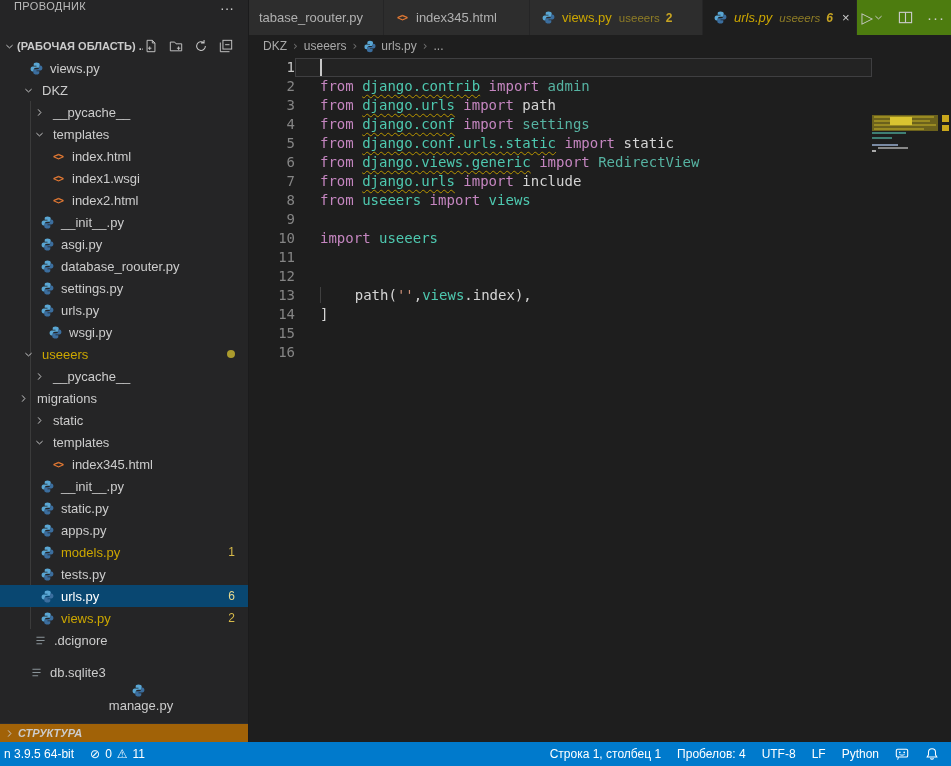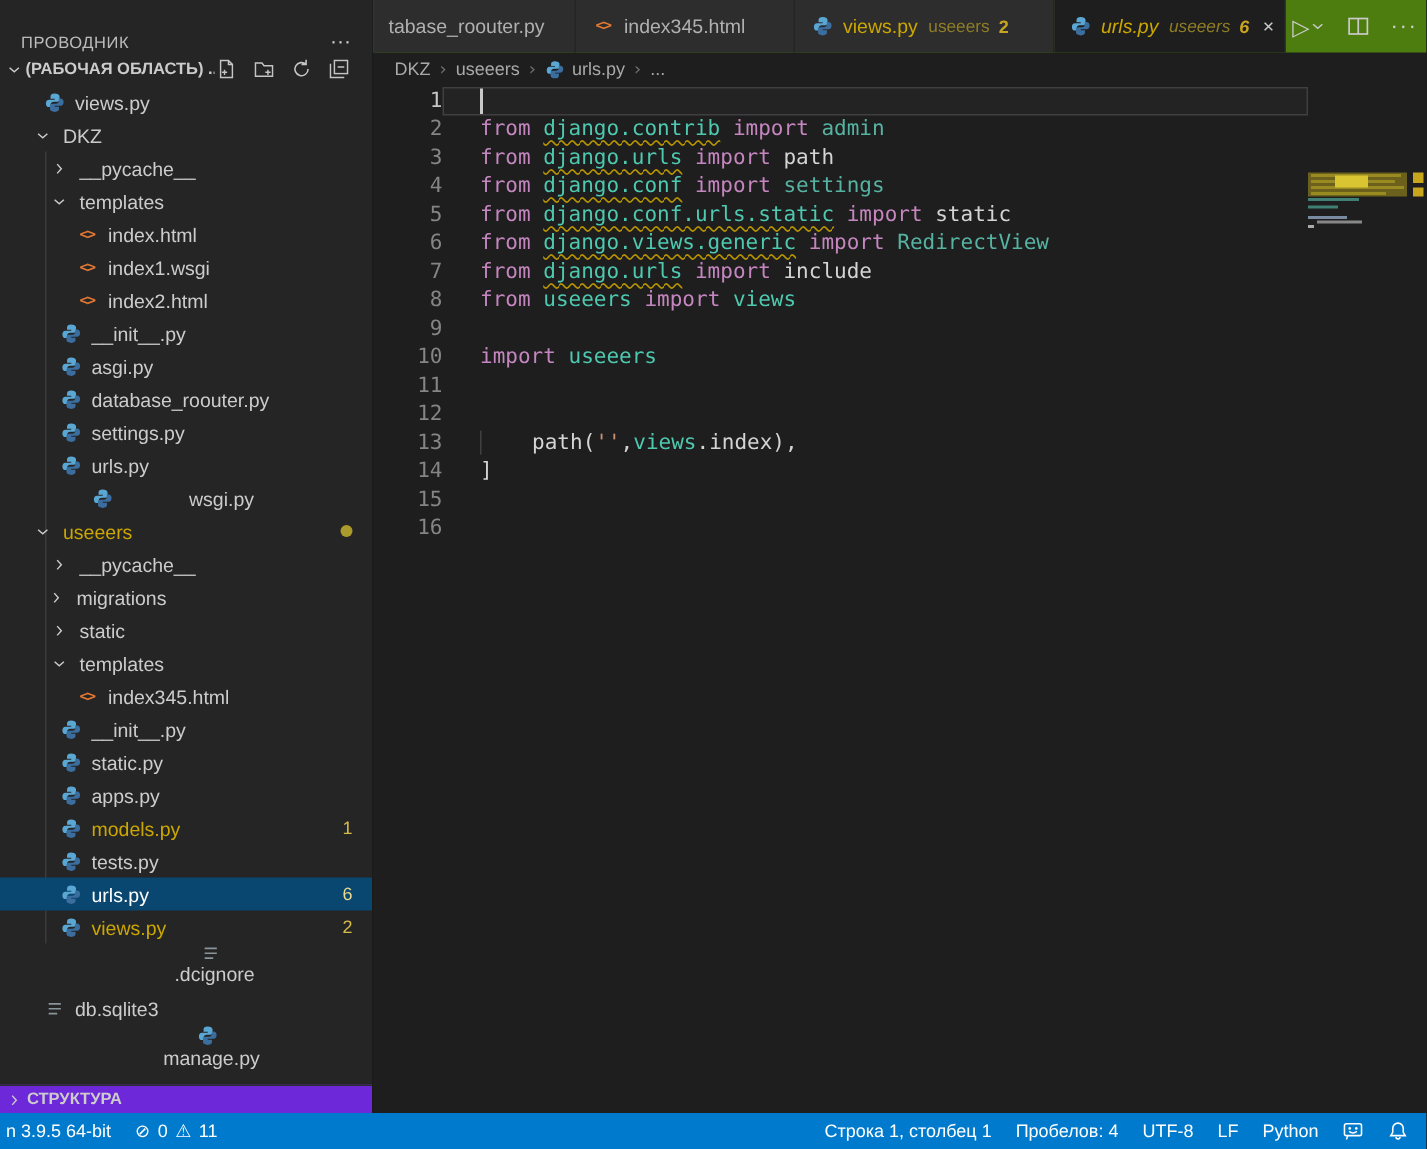--- a/index.html
+++ b/index.html
@@ -7,39 +7,39 @@
   body {
     width:951px; height:766px; overflow:hidden; position:relative;
     background:#1e1e1e; color:#cccccc;
     font-family:"Liberation Sans", sans-serif; font-size:13px;
     -webkit-font-smoothing:antialiased;
   }
   .icn svg { display:block; }
 
   
   #sidebar { position:absolute; left:0; top:0; width:249px; bottom:24px; background:#252526; overflow:hidden; border-right:1px solid #1b1b1c; }
-  #explorer-title-row { height:35px; display:flex; align-items:flex-end; padding:0 14px; }
+  #explorer-title-row { height:35px; display:flex; align-items:flex-start; padding:0 14px; }
   #explorer-title { font-size:11px; color:#bbbbbb; letter-spacing:.4px; }
   #explorer-more { margin-left:auto; color:#cccccc; font-size:14px; cursor:pointer; }
   #section-header { height:22px; display:flex; align-items:center; padding:0 4px 0 4px; font-size:11px; font-weight:bold; color:#cccccc; }
   #section-label { margin-left:2px; white-space:nowrap; overflow:hidden; }
   #section-actions { margin-left:auto; display:flex; gap:9px; padding-right:10px; }
   #section-actions .abtn { width:16px; height:16px; display:flex; align-items:center; justify-content:center; cursor:pointer; }
   #tree { position:absolute; top:57px; left:0; right:0; }
   .guide { position:absolute; width:1px; background:#3b3b3b; left:30px; }
   .row { height:22px; display:flex; align-items:center; position:relative; cursor:pointer; color:#cccccc; }
   .row .lbl { margin-left:6px; white-space:nowrap; }
   .row.warn { color:#cca700; }
   .row.selected { background:#094771; color:#ffffff; }
   .twisty { width:16px; display:flex; justify-content:center; color:#cccccc; }
   .ficon { width:16px; display:flex; justify-content:center; align-items:center; }
   .badge { position:absolute; right:13px; font-size:12px; color:#d7ba4a; }
   .row.selected .badge { color:#e8da8e; }
   .dot { position:absolute; right:13px; width:8px; height:8px; border-radius:50%; background:#ab9b2d; }
-  #outline-row { position:absolute; bottom:0; left:0; right:0; height:19px; border-top:1px solid #2d2d2f; display:flex; align-items:center; font-size:11px; font-weight:bold; color:#cccccc; padding-left:4px; background:#6d28d9; }
+  #outline-row { position:absolute; bottom:0; left:0; right:0; height:19px; border-top:1px solid #2d2d2f; display:flex; align-items:center; font-size:11px; font-weight:bold; color:#cccccc; padding-left:4px; background:#a16207;font-style:italic; }
 
   
   #editor { position:absolute; left:249px; right:0; top:0; bottom:24px; background:#1e1e1e; }
   #tabbar { height:35px; background:#4d7c0f; display:flex; position:relative; }
   .tab { height:35px; display:flex; align-items:center; padding:0 10px; background:#2d2d2d; border-right:1px solid #252526; color:#b0b0b0; cursor:pointer; overflow:hidden; white-space:nowrap; }
   .tab.active { background:#1e1e1e; }
   .tab .tlabel { margin-left:6px; }
   .tab.noicon .tlabel { margin-left:0; }
   .tab .tdesc { margin-left:7px; font-size:11.5px; color:#8f7d26; }
   .tab .tbadge { margin-left:6px; font-size:12px; font-weight:bold; color:#c7a422; }
@@ -215,21 +215,21 @@
       </div>
       <div class="row" style="padding-left: 39px;">
         <span class="ficon icn">
           <svg width="15" height="15" viewBox="0 0 16 16" fill="none">
             <path fill="#5aa7d4" d="M7.9 1.5c-1.9 0-2.9.8-2.9 2v1.6h3v.7H3.9c-1.4 0-2.2 1-2.2 2.7 0 1.6.8 2.6 2.2 2.6h1.2V9.4c0-1.3.9-2.1 2.2-2.1h2.5c1 0 1.6-.7 1.6-1.6V3.5c0-1.2-1.5-2-3.5-2z"></path>
        <path fill="#3b6e9e" d="M8.1 14.5c1.9 0 2.9-.8 2.9-2v-1.6H8v-.7h4.1c1.4 0 2.2-1 2.2-2.7 0-1.6-.8-2.6-2.2-2.6h-1.2v1.7c0 1.3-.9 2.1-2.2 2.1H6.2c-1 0-1.6.7-1.6 1.6v2.2c0 1.2 1.5 2 3.5 2z"></path>
           </svg>
         </span>
         <span class="lbl">urls.py</span>
       </div>
-      <div class="row" style="padding-left: 60px; gap: 44px;">
+      <div class="row" style="padding-left: 47px;">
         <span class="ficon icn">
           <svg width="15" height="15" viewBox="0 0 16 16" fill="none">
             <path fill="#5aa7d4" d="M7.9 1.5c-1.9 0-2.9.8-2.9 2v1.6h3v.7H3.9c-1.4 0-2.2 1-2.2 2.7 0 1.6.8 2.6 2.2 2.6h1.2V9.4c0-1.3.9-2.1 2.2-2.1h2.5c1 0 1.6-.7 1.6-1.6V3.5c0-1.2-1.5-2-3.5-2z"></path>
        <path fill="#3b6e9e" d="M8.1 14.5c1.9 0 2.9-.8 2.9-2v-1.6H8v-.7h4.1c1.4 0 2.2-1 2.2-2.7 0-1.6-.8-2.6-2.2-2.6h-1.2v1.7c0 1.3-.9 2.1-2.2 2.1H6.2c-1 0-1.6.7-1.6 1.6v2.2c0 1.2 1.5 2 3.5 2z"></path>
           </svg>
         </span>
         <span class="lbl">wsgi.py</span>
       </div>
       <div class="row warn" style="padding-left: 20px;">
         <span class="twisty icn">
@@ -241,21 +241,21 @@
         <span class="dot"></span>
       </div>
       <div class="row" style="padding-left: 31px;">
         <span class="twisty icn">
           <svg width="11" height="11" viewBox="0 0 16 16" fill="none">
             <path stroke="#cccccc" stroke-width="1.4" d="M6 3.5l4 4.5-4 4.5"></path>
           </svg>
         </span>
         <span class="lbl">__pycache__</span>
       </div>
-      <div class="row" style="padding-left: 29px;">
+      <div class="row" style="padding-left: 15px;">
         <span class="twisty icn">
           <svg width="11" height="11" viewBox="0 0 16 16" fill="none">
             <path stroke="#cccccc" stroke-width="1.4" d="M6 3.5l4 4.5-4 4.5"></path>
           </svg>
         </span>
         <span class="lbl">migrations</span>
       </div>
       <div class="row" style="padding-left: 31px;">
         <span class="twisty icn">
           <svg width="11" height="11" viewBox="0 0 16 16" fill="none">
@@ -337,21 +337,21 @@
       <div class="row warn" style="padding-left: 39px;">
         <span class="ficon icn">
           <svg width="15" height="15" viewBox="0 0 16 16" fill="none">
             <path fill="#5aa7d4" d="M7.9 1.5c-1.9 0-2.9.8-2.9 2v1.6h3v.7H3.9c-1.4 0-2.2 1-2.2 2.7 0 1.6.8 2.6 2.2 2.6h1.2V9.4c0-1.3.9-2.1 2.2-2.1h2.5c1 0 1.6-.7 1.6-1.6V3.5c0-1.2-1.5-2-3.5-2z"></path>
        <path fill="#3b6e9e" d="M8.1 14.5c1.9 0 2.9-.8 2.9-2v-1.6H8v-.7h4.1c1.4 0 2.2-1 2.2-2.7 0-1.6-.8-2.6-2.2-2.6h-1.2v1.7c0 1.3-.9 2.1-2.2 2.1H6.2c-1 0-1.6.7-1.6 1.6v2.2c0 1.2 1.5 2 3.5 2z"></path>
           </svg>
         </span>
         <span class="lbl">views.py</span>
         <span class="badge">2</span>
       </div>
-      <div class="row" style="padding-left: 32px; flex-direction: column;">
+      <div class="row" style="padding-left: 32px;">
         <span class="ficon icn">
           <svg width="13" height="13" viewBox="0 0 16 16" fill="none">
             <path stroke="#8a9499" stroke-width="1.4" d="M3 4h10M3 8h10M3 12h7"></path>
           </svg>
         </span>
         <span class="lbl">.dcignore</span>
       </div>
       <div class="row" style="padding-left: 28px; margin-top: 10px;">
         <span class="ficon icn">
           <svg width="13" height="13" viewBox="0 0 16 16" fill="none">

